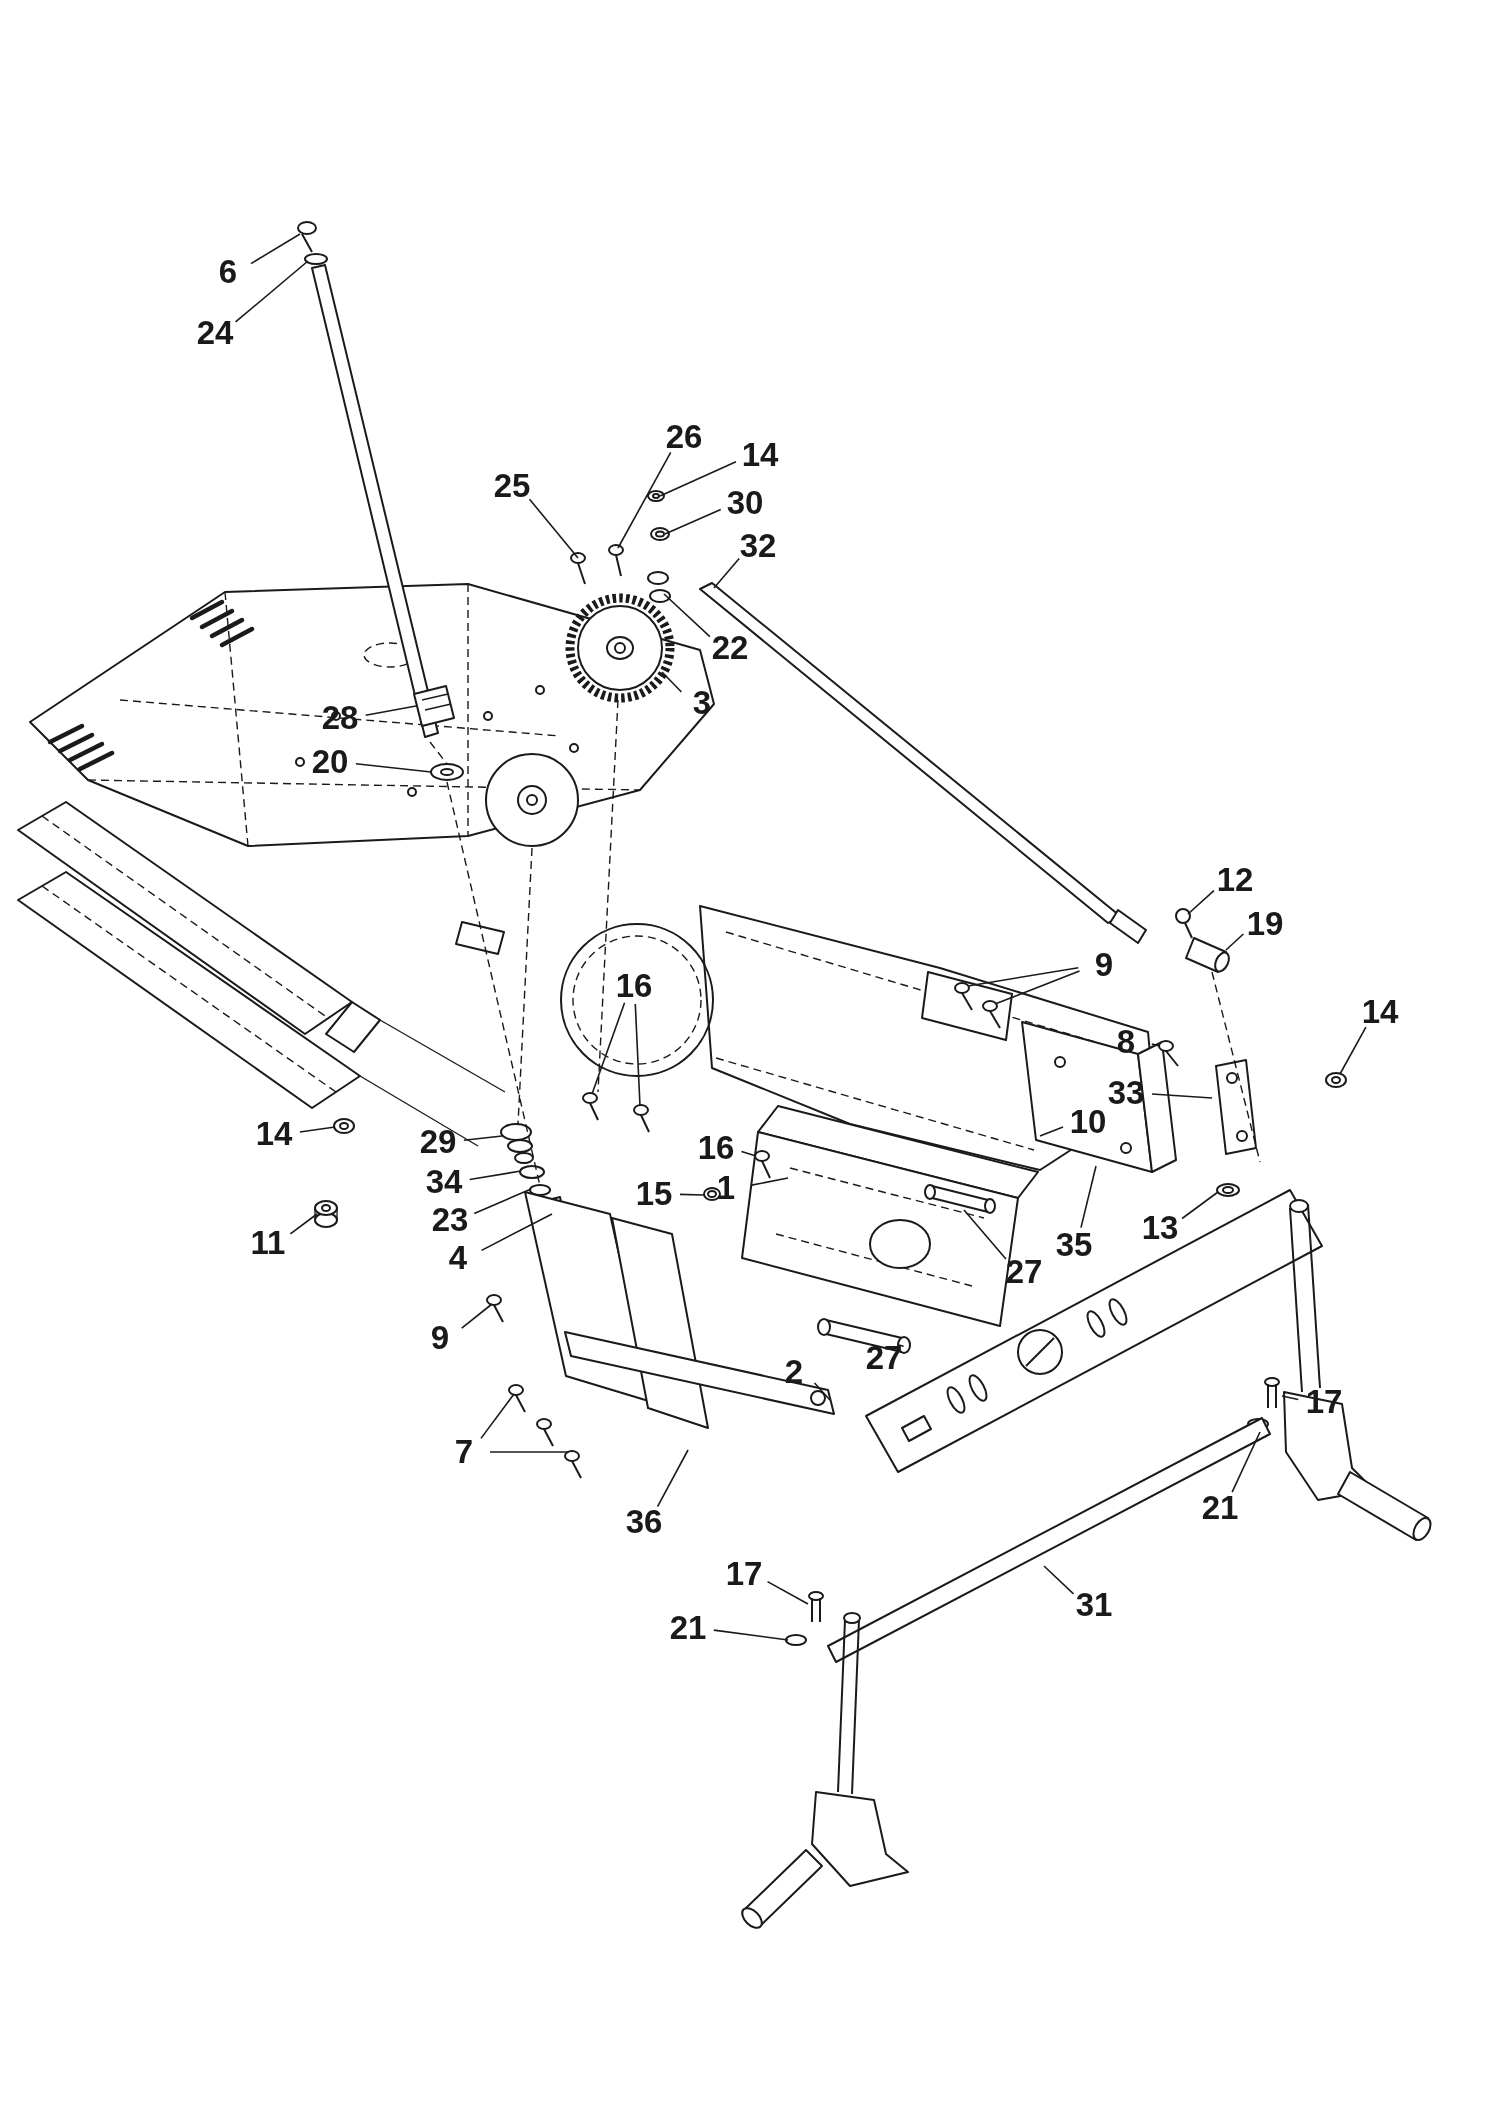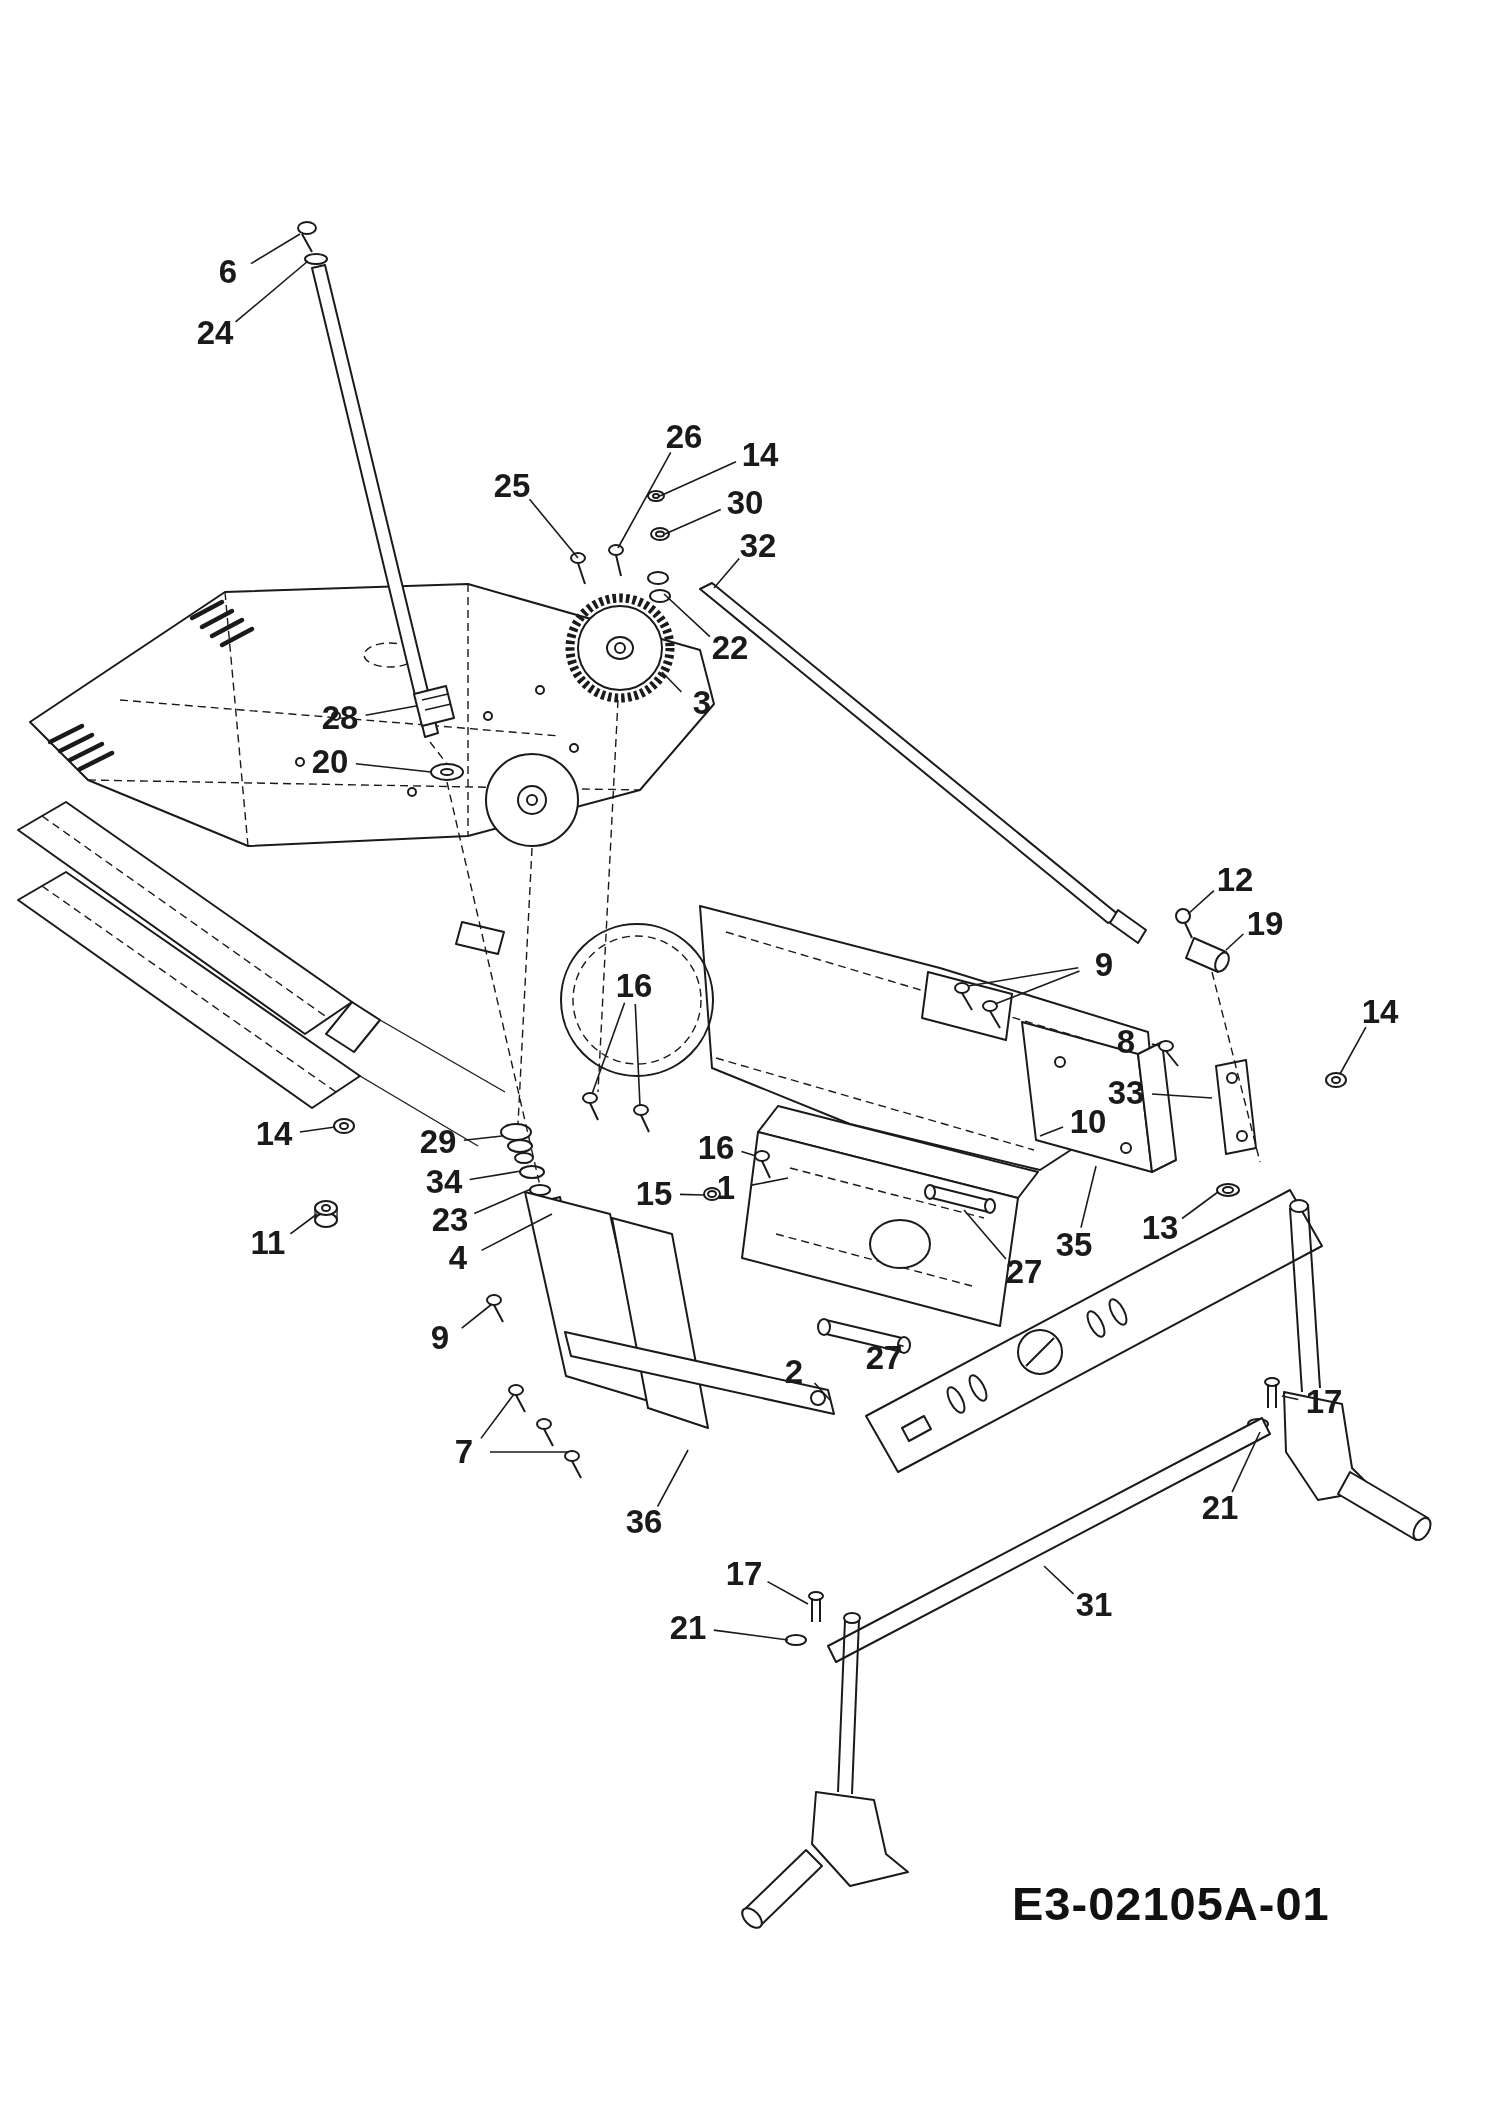--- a/index.html
+++ b/index.html
@@ -305,14 +305,13 @@
         <text x="464" y="1463">7</text>
         <text x="644" y="1533">36</text>
         <text x="1324" y="1413">17</text>
         <text x="1220" y="1519">21</text>
         <text x="744" y="1585">17</text>
         <text x="688" y="1639">21</text>
         <text x="1094" y="1616">31</text>
       </g>
   </svg>
 
-  <div class="diagram-id">E3-02105A-01</div>
 </div>
 
 </body></html>

